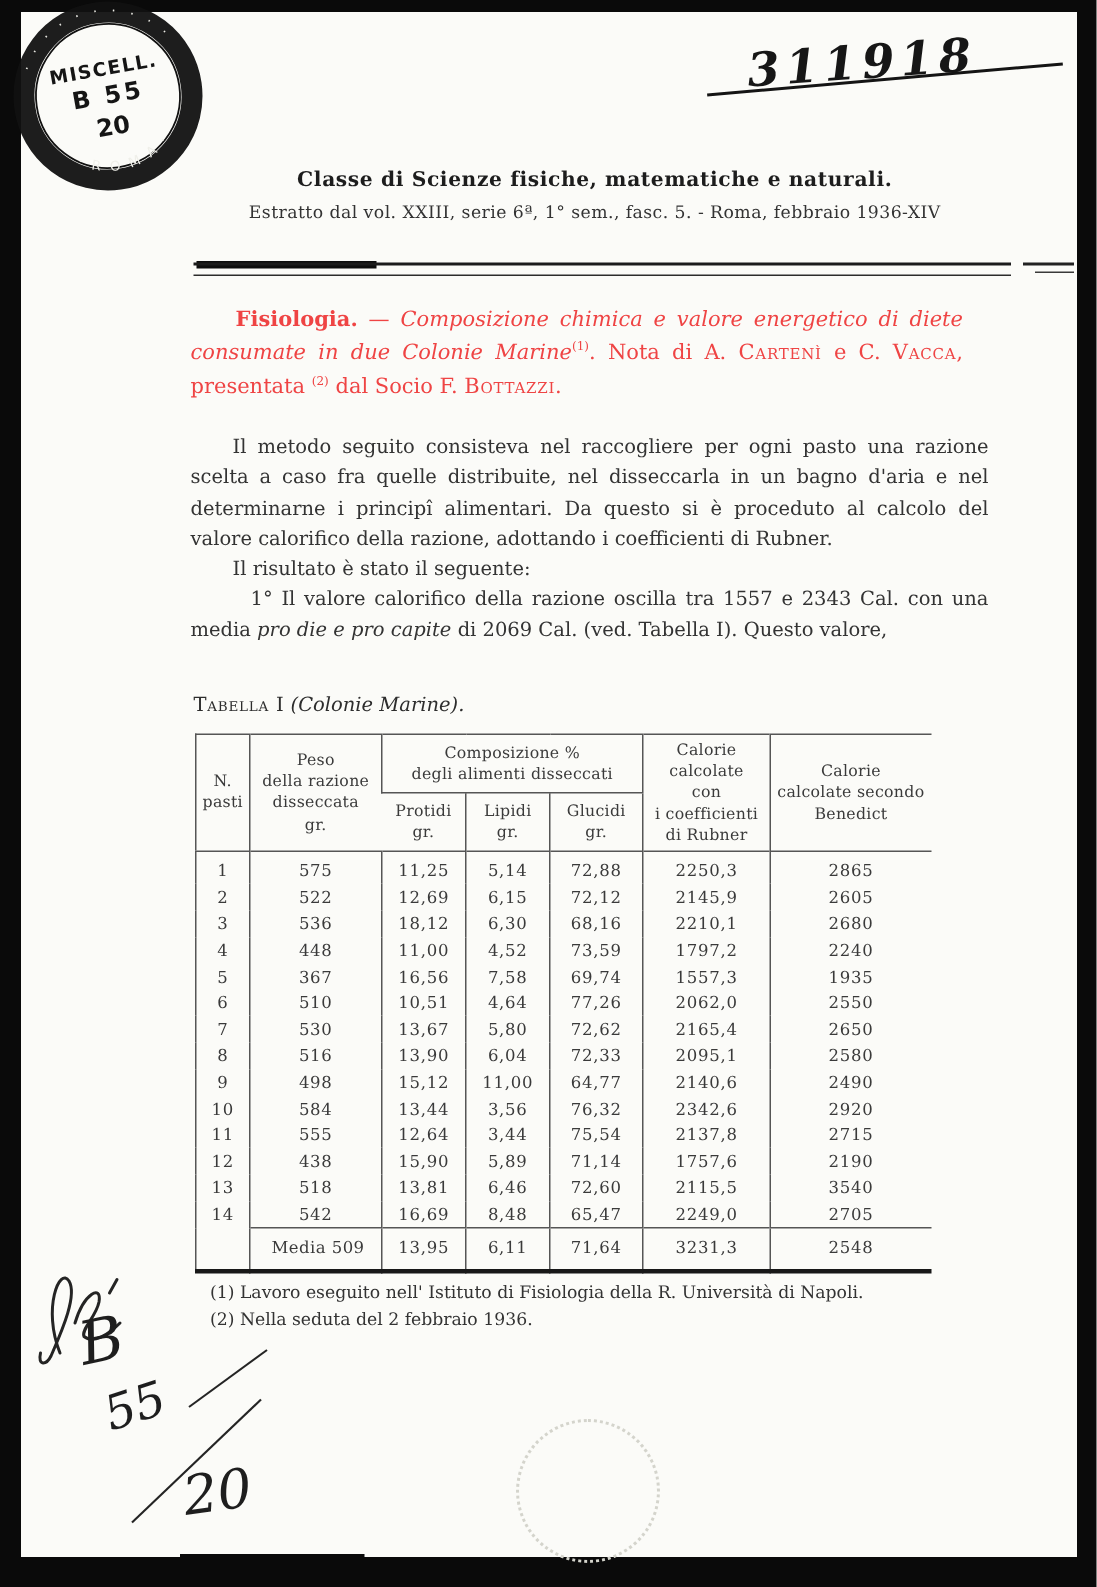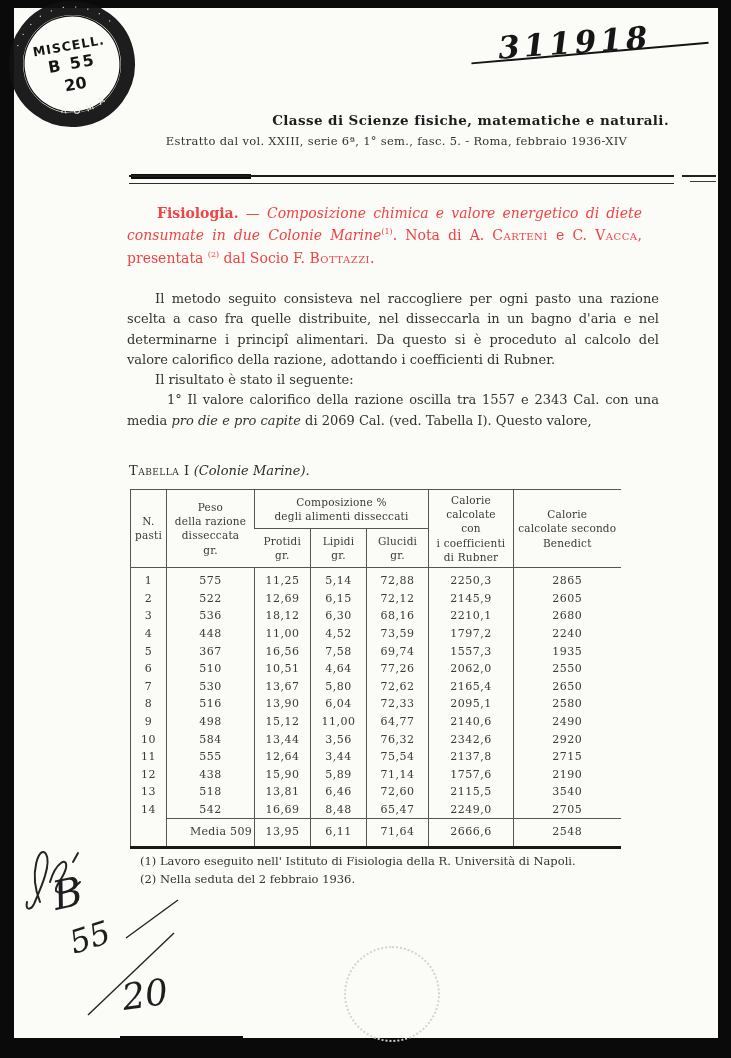--- a/index.html
+++ b/index.html
@@ -20,21 +20,21 @@
     font-style:italic;font-weight:600;font-size:31px;letter-spacing:4px;
     color:#161616;transform:rotate(-4deg);
   }
   .strike-line{
     position:absolute;left:471px;top:52px;width:238px;height:2.2px;
     background:#141414;transform:rotate(-5deg);
   }
   
   .masthead{position:absolute;left:110px;top:99px;width:545px;text-align:center;color:#1d1d1d;}
   .masthead .l1{font-size:15px;font-weight:700;letter-spacing:1.1px;white-space:nowrap;}
-  .masthead .l2{font-size:13.5px;font-weight:700;margin-top:5px;letter-spacing:.4px;text-align:right;}
+  .masthead .l2{font-size:13.5px;font-weight:700;margin-top:5px;letter-spacing:.4px;}
   .masthead .l3{font-size:11.5px;font-weight:400;margin-top:6px;letter-spacing:.3px;color:#333;}
   .rule-heavy{position:absolute;left:117px;top:166px;width:120px;height:5px;background:#0d0d0d;}
   .rule{position:absolute;left:115px;top:167px;width:545px;height:6px;
         border-top:2px solid #1c1c1c;border-bottom:1px solid #2c2c2c;}
   .rule-dash1{position:absolute;left:668px;top:167px;width:34px;border-top:2px solid #222;}
   .rule-dash2{position:absolute;left:676px;top:173px;width:26px;border-top:1px solid #3a3a3a;}
   
   .title-block{
     position:absolute;left:113px;top:194px;width:515px;
     font-size:14px;line-height:1.6;text-align:justify;text-indent:30px;color:#ef4444;
@@ -58,21 +58,21 @@
   th{font-weight:400;font-size:10.5px;line-height:1.35;white-space:pre-line;
      padding:3px 1px;vertical-align:middle;text-align:center;letter-spacing:.2px;}
   th,td{border-left:1px solid #555;}
   th:first-child,td:first-child{border-left:none;}
   thead{border-bottom:1px solid #555;}
   th.comp{border-bottom:1px solid #555;}
   td{font-size:11px;text-align:center;padding:1px 2px;letter-spacing:.5px;height:15.6px;}
   tbody tr:first-child td{padding-top:5px;}
   tr.media-row td{border-top:1px solid #555;padding-top:5px;padding-bottom:6px;}
   tr.media-row td:first-child{border-top:none;}
-  tr.media-row td.lbl{text-align:right;padding-left:5px;letter-spacing:.3px;}
+  tr.media-row td.lbl{text-align:center;padding-left:5px;letter-spacing:.3px;}
   
   .footnotes{position:absolute;left:126px;top:845px;width:520px;font-size:11.5px;line-height:1.55;color:#333;}
   
   .handwriting{position:absolute;left:18px;top:838px;width:210px;height:205px;}
   .emboss{position:absolute;left:330px;top:938px;width:92px;height:92px;border:2px dotted #d4d4cc;border-radius:50%;}
   .bottom-tab{position:absolute;left:120px;top:1036px;width:123px;height:22px;background:#0a0a0a;}
   svg text{font-family:"DejaVu Serif","Liberation Serif",serif;}
   .stamp svg text{font-family:"DejaVu Sans","Liberation Sans",sans-serif;}
 </style>
 </head>
@@ -266,21 +266,21 @@
             <td>65,47</td>
             <td>2249,0</td>
             <td>2705</td>
           </tr>
           <tr class="media-row">
             <td></td>
             <td class="lbl">Media 509</td>
             <td>13,95</td>
             <td>6,11</td>
             <td>71,64</td>
-            <td>2666,6</td>
+            <td>3231,3</td>
             <td>2548</td>
           </tr>
         </tbody>
     </table>
   </div>
 
   <div class="footnotes">
     <div>(1) Lavoro eseguito nell' Istituto di Fisiologia della R. Università di Napoli.</div>
     <div>(2) Nella seduta del 2 febbraio 1936.</div>
   </div>

